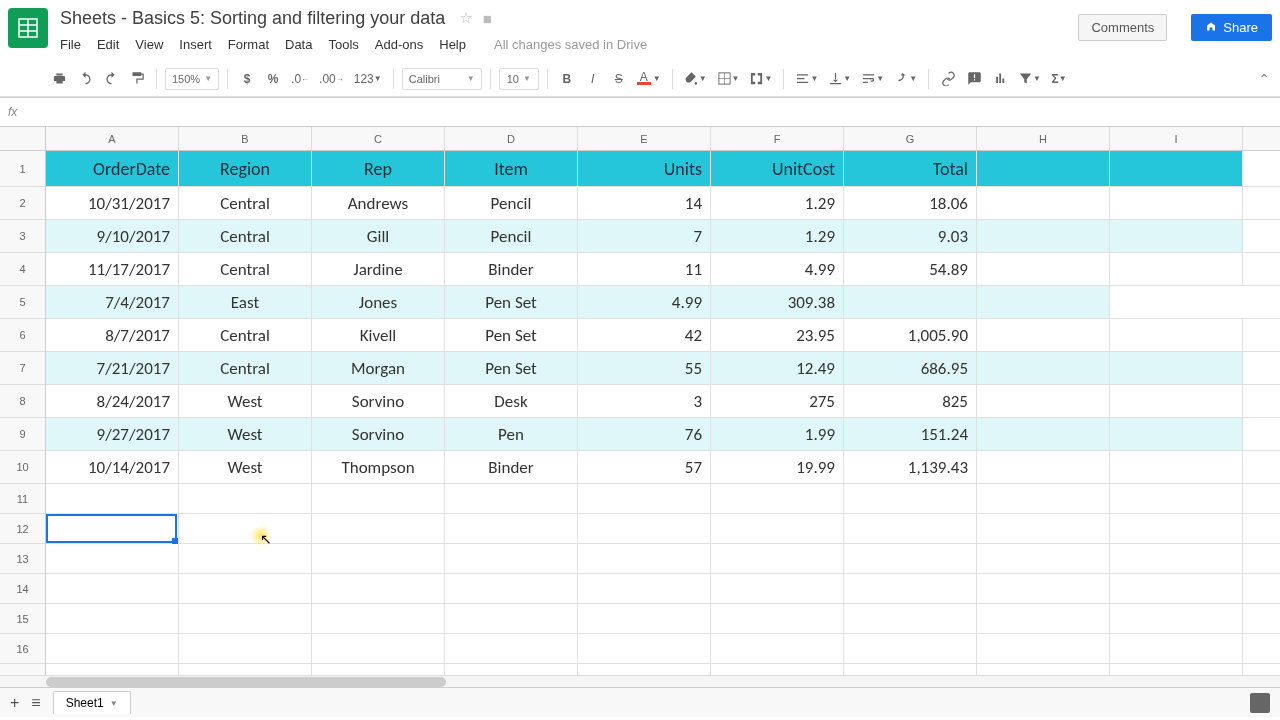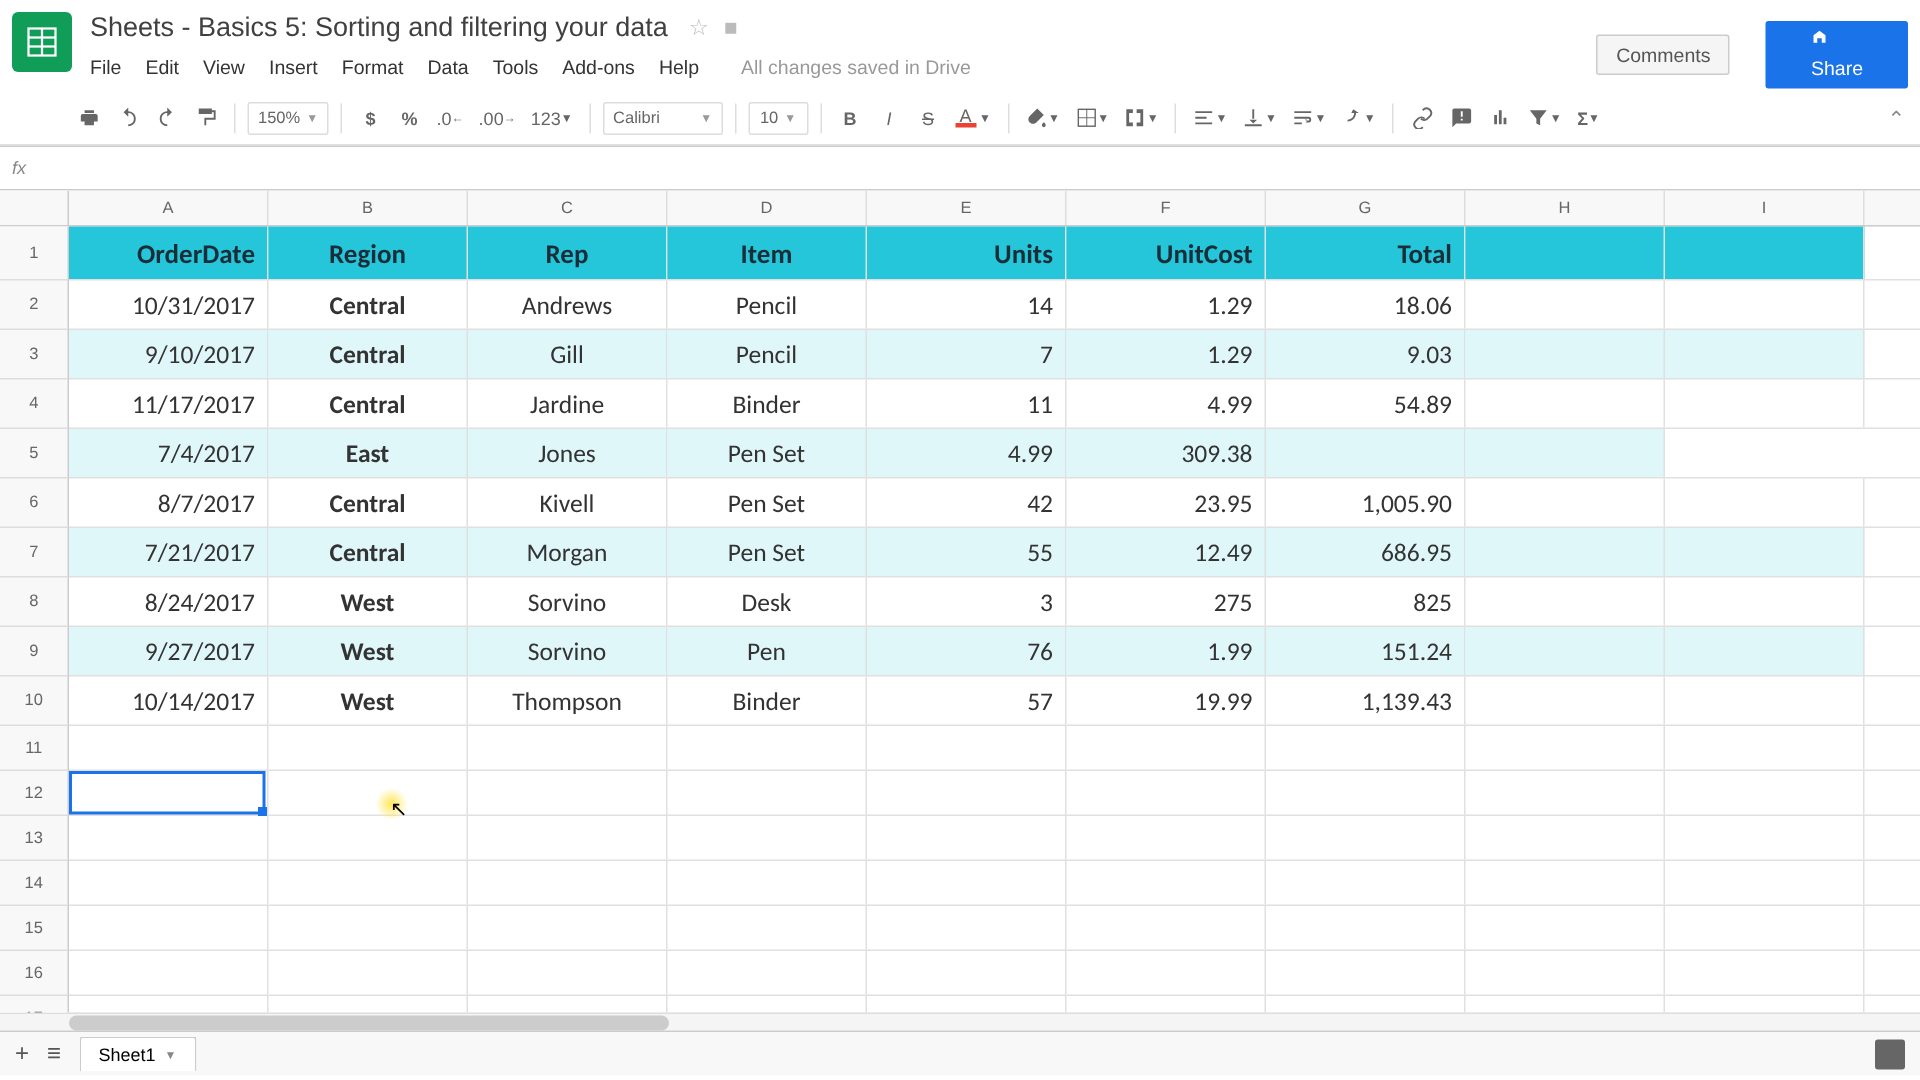--- a/index.html
+++ b/index.html
@@ -11,21 +11,21 @@
   .logo-inner { width: 20px; height: 20px; }
   .title-bar { flex: 1; }
   .doc-title-row { display: flex; align-items: center; height: 24px; }
   .doc-title { font-size: 18px; color: #404040; padding: 2px 4px; }
   .star-icon, .folder-icon { margin-left: 10px; color: #bbb; font-size: 15px; }
   .menu-bar { display: flex; align-items: center; gap: 16px; height: 28px; font-size: 13px; color: #333; padding-left: 4px; }
   .menu-item { cursor: pointer; }
   .save-status { color: #999; font-size: 13px; margin-left: 12px; text-align: center; }
   .header-right { display: flex; align-items: center; gap: 24px; margin-top: 8px; }
   .comments-btn { border: 1px solid #ccc; background: #f5f5f5; padding: 5px 12px; font-size: 13px; border-radius: 2px; color: #555; cursor: pointer; }
-  .share-btn { background: #1a73e8; color: #fff; border: none; padding: 6px 30px; font-size: 13px; border-radius: 2px; cursor: pointer; display: flex; align-items: flex-start; gap: 6px; flex-direction: column; }
+  .share-btn { background: #1a73e8; color: #fff; border: none; padding: 6px 14px; font-size: 13px; border-radius: 2px; cursor: pointer; display: flex; align-items: center; gap: 6px; }
 
   
   .toolbar { height: 38px; border-bottom: 1px solid #ccc; display: flex; align-items: center; padding: 0 10px 0 48px; gap: 4px; font-size: 12px; color: #666; box-shadow: inset 0 -1px 0 #e0e0e0; }
   .tb { display: flex; align-items: center; justify-content: center; min-width: 22px; height: 24px; cursor: pointer; padding: 0 3px; }
   .tb-sep { width: 1px; height: 20px; background: #ddd; margin: 0 4px; }
   .tb-drop { border: 1px solid #ddd; border-radius: 2px; height: 22px; display: flex; align-items: center; padding: 0 6px; font-size: 11px; gap: 4px; }
   .tb-drop .arrow { font-size: 8px; color: #999; }
   .tb-wide { min-width: 80px; justify-content: space-between; }
   .tb-num { min-width: 40px; justify-content: center; }
   .color-bar { width: 14px; height: 3px; background: #000; position: relative; }
@@ -50,28 +50,28 @@
   .row-heads { width: 46px; background: #f8f8f8; border-right: 1px solid #ccc; }
   .row-head { height: 33px; border-bottom: 1px solid #ddd; text-align: center; font-size: 11px; color: #666; line-height: 33px; }
   .row-head.empty { height: 30px; line-height: 30px; }
   .row-head.r1 { height: 36px; line-height: 36px; }
   .cells { flex: 1; }
   .row { display: flex; height: 33px; border-bottom: 1px solid #e0e0e0; }
   .row.hdr { height: 36px; }
   .row.empty { height: 30px; }
   .cell { border-right: 1px solid #e0e0e0; font-size: 17px; color: #333; padding: 0 8px; display: flex; align-items: center; font-family: Calibri, Arial, sans-serif; }
   .cell.c-A { width: 133px; justify-content: flex-end; }
-  .cell.c-B { width: 133px; justify-content: center; font-weight: bold; }
+  .cell.c-B { width: 133px; justify-content: center; }
   .cell.c-C { width: 133px; justify-content: center; text-align: right; }
   .cell.c-D { width: 133px; justify-content: center; }
   .cell.c-E { width: 133px; justify-content: flex-end; }
   .cell.c-F { width: 133px; justify-content: flex-end; }
   .cell.c-G { width: 133px; justify-content: flex-end; }
   .cell.c-H { width: 133px; } .cell.c-I { width: 133px; }
-  .row.hdr .cell { background: #26c6da; font-weight: bold; color: #1a2e3a; font-size: 18px; }
+  .row.hdr .cell { background: #26c6da; font-weight: normal; color: #1a2e3a; font-size: 18px; }
   .row.band .cell { background: #e0f7fa; }
   .row.empty .cell { font-size: 14px; }
 
   
   .selection { position: absolute; border: 2px solid #1a73e8; pointer-events: none; }
   .sel-handle { position: absolute; right: -3px; bottom: -3px; width: 6px; height: 6px; background: #1a73e8; }
 
   
   .cursor-spot { position: absolute; width: 22px; height: 22px; border-radius: 50%; background: radial-gradient(circle, rgba(255,230,80,0.95) 0%, rgba(255,230,80,0) 70%); pointer-events:none; }
   .cursor-arrow { position: absolute; font-size: 14px; color: #000; pointer-events:none; }

